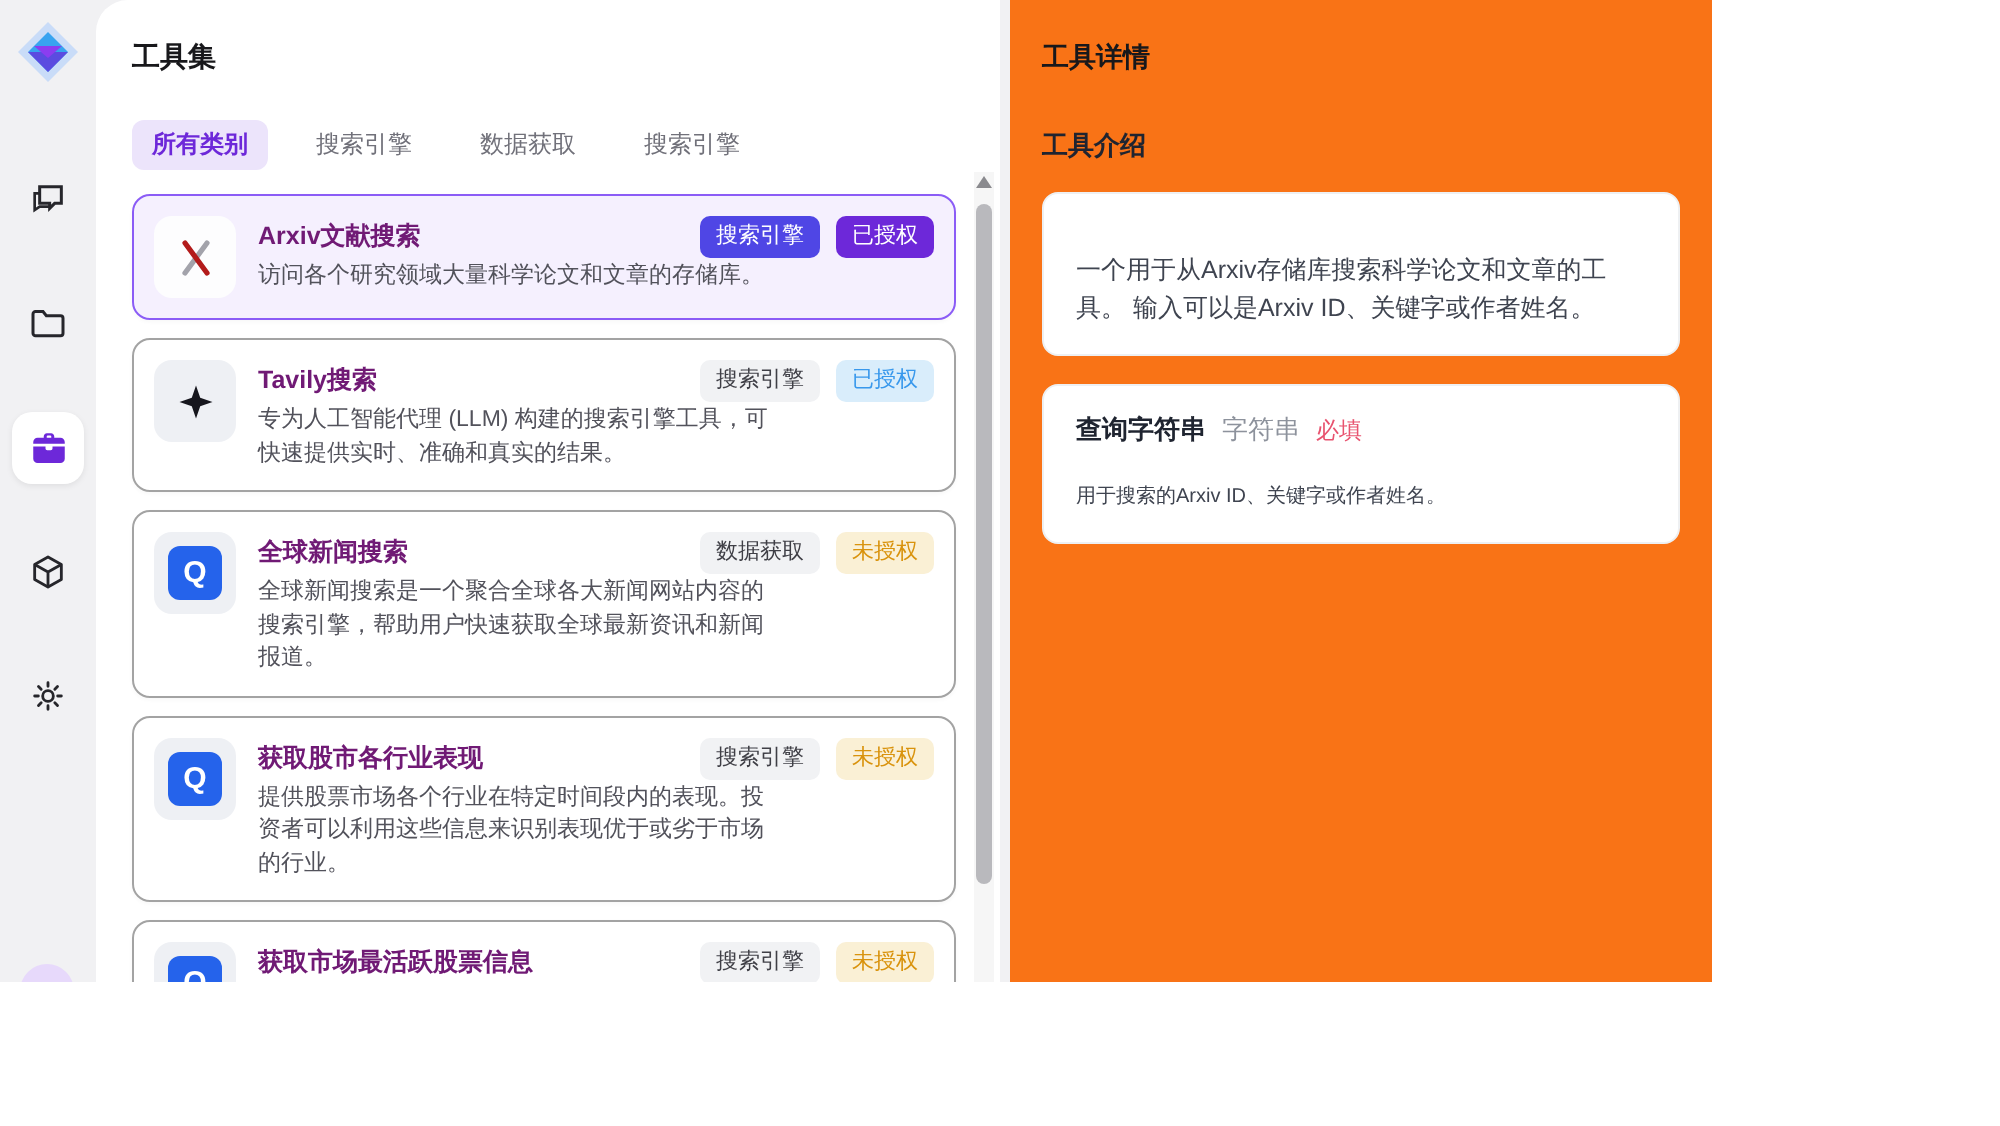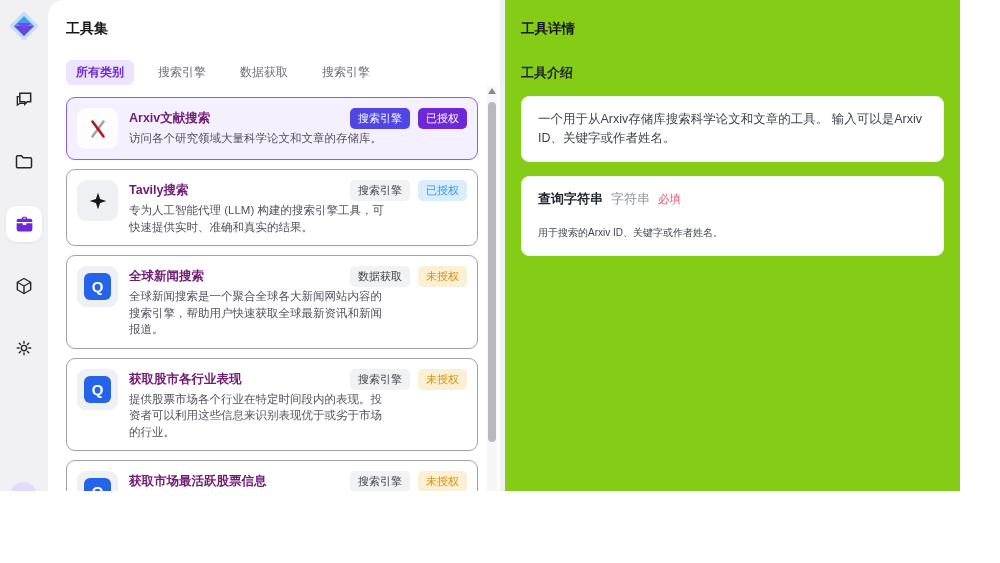--- a/index.html
+++ b/index.html
@@ -1,19 +1,19 @@
 <!DOCTYPE html>
 <html><head>
 <meta charset="utf-8">
 <style>
   * { margin:0; padding:0; box-sizing:border-box; }
   html,body { width:1000px; height:563px; background:#ffffff;
     font-family:"Liberation Sans","DejaVu Sans",sans-serif; color:#1f2430; }
   .page { position:relative; width:1000px; height:563px; background:#ffffff; overflow:hidden; }
-  .app { position:absolute; top:0; left:0; width:960px; height:491px;
+  .app { position:absolute; top:0; left:0; width:856px; height:491px;
     background:#f1f1f3; display:flex; overflow:hidden; }
 
   
   .sidebar { position:relative; width:48px; height:100%; background:#f1f1f3;
     display:flex; flex-direction:column; align-items:center; flex-shrink:0; }
   .logo { margin-top:10px; width:32px; height:32px; position:relative; }
   .nav { display:flex; flex-direction:column; align-items:center; gap:26px; margin-top:40px; }
   .nav-btn { width:36px; height:36px; border-radius:10px; display:flex;
     align-items:center; justify-content:center; cursor:pointer; }
   .nav-btn.active { background:#ffffff; box-shadow:0 1px 3px rgba(0,0,0,.08); }
@@ -54,27 +54,27 @@
   
   .scrollbar { position:absolute; top:86px; right:3px; width:10px; bottom:0;
     background:#f6f6f6; }
   .sb-arrow { position:absolute; top:2px; left:1px; width:0; height:0;
     border-left:4px solid transparent; border-right:4px solid transparent;
     border-bottom:6px solid #8a8a8e; cursor:pointer; }
   .sb-thumb { position:absolute; top:16px; left:1px; width:8px; height:340px;
     background:#b9b9bd; border-radius:4px; cursor:grab; }
 
   
-  .detail-panel { margin-left:5px; width:495px; height:100%; background:#84cc16;
+  .detail-panel { margin-left:5px; width:495px; height:100%; background:#f97316;
     padding:20px 16px 0 16px; }
   .detail-title { font-size:13.5px; font-weight:bold; color:#18181b; }
   .section-heading { font-size:13px; font-weight:bold; color:#1f2430; margin-top:26px; }
   .detail-card { margin-top:14px; background:#ffffff; border:1px solid #eef0f2;
     border-radius:8px; padding:13px 16px; }
-  .intro-text { font-size:12.5px; color:#3f4450; line-height:19px; }
+  .intro-text { font-size:12.5px; color:#3f4450; line-height:19px;margin-top:16px; }
   .param-head { display:flex; align-items:baseline; gap:8px; }
   .param-name { font-size:13px; font-weight:bold; color:#1f2430; }
   .param-type { font-size:13px; color:#8d929c; }
   .param-required { font-size:11.5px; color:#e8536f; }
   .param-desc { margin-top:16px; font-size:10px; color:#3f4450; line-height:18px; }
 </style>
 </head>
 <body>
 
 <div class="page">

